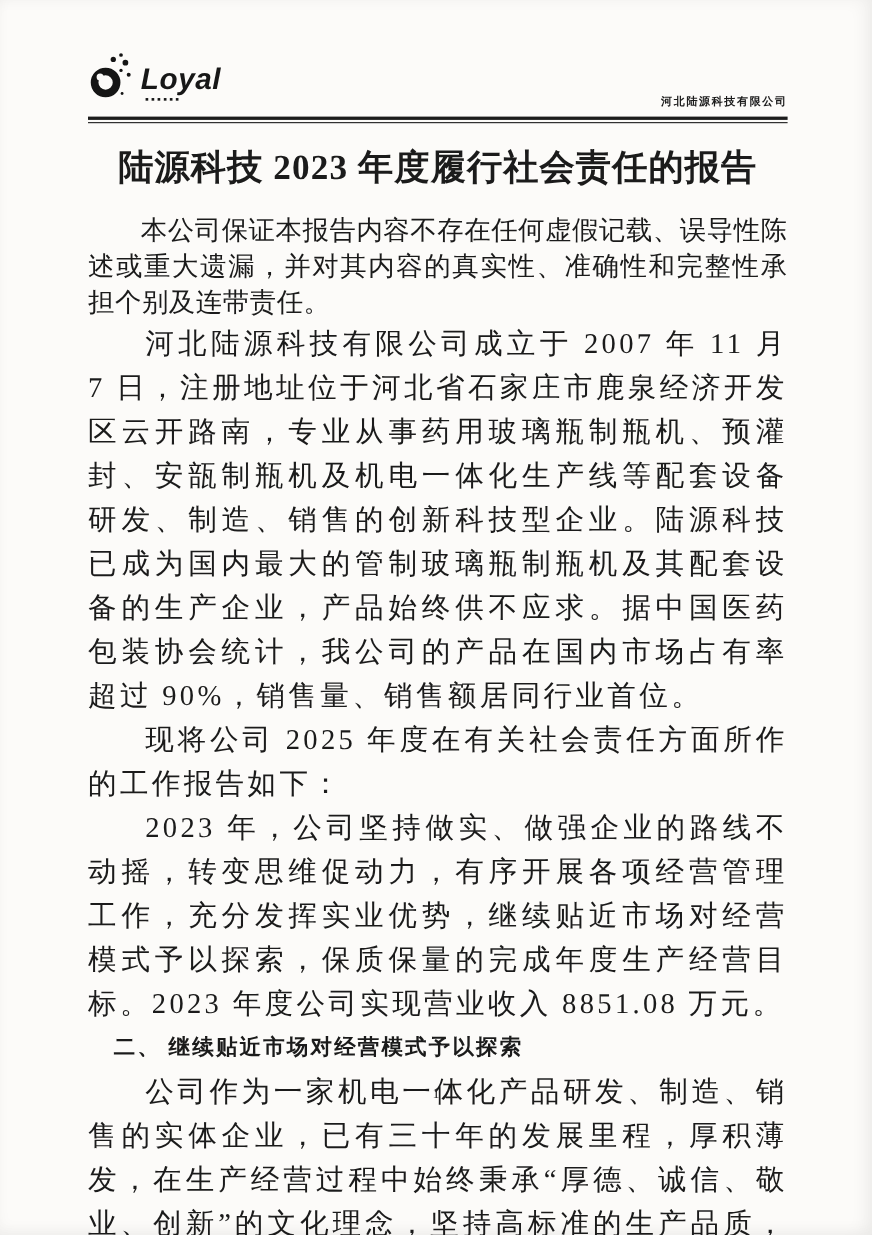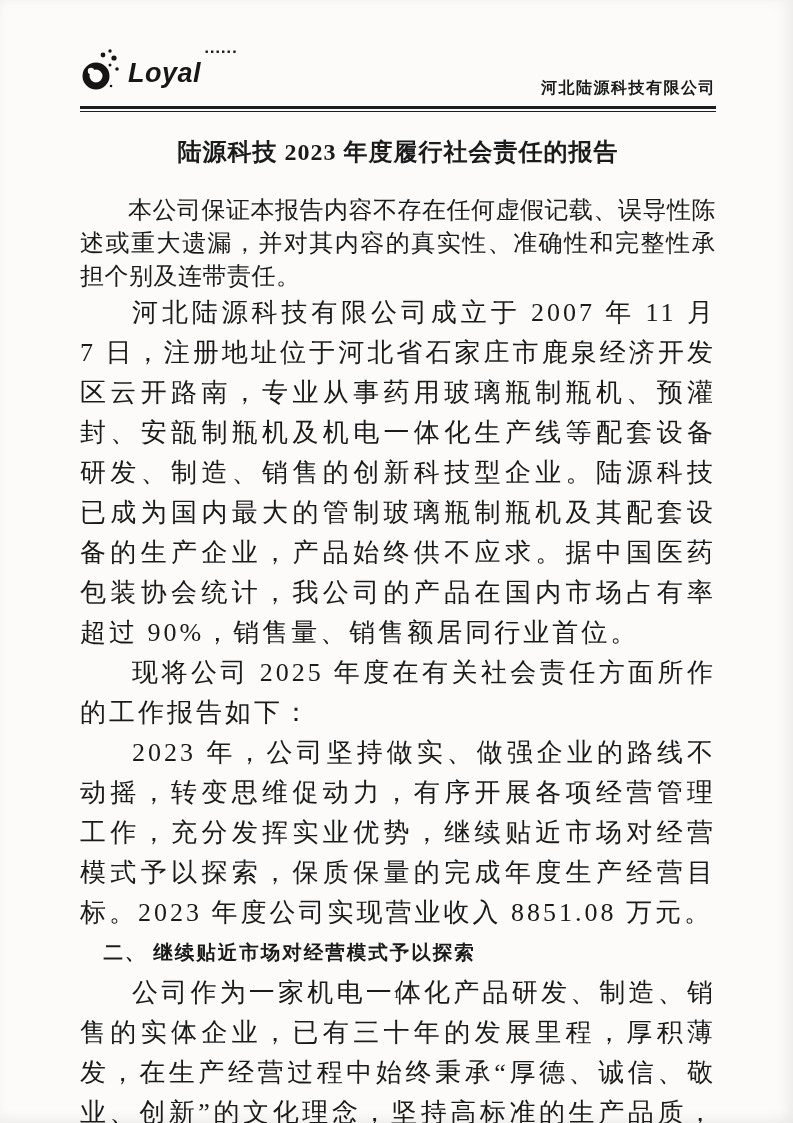--- a/index.html
+++ b/index.html
@@ -30,21 +30,21 @@
     display: flex;
     justify-content: space-between;
     align-items: flex-end;
   }
   .brand {
     display: flex;
     align-items: flex-start;
   }
   .brand-text-block {
     display: flex;
-    flex-direction: row;
+    flex-direction: column;
     line-height: 1;
     margin-left: 2px;
   }
   .brand-name {
     font-family: "Liberation Sans", sans-serif;
     font-weight: 700;
     font-style: italic;
     font-size: 27px;
     color: #171717;
     margin-top: 14px;
@@ -53,35 +53,35 @@
   .brand-sub {
     font-size: 5px;
     font-weight: 700;
     letter-spacing: 2.5px;
     margin-top: 3px;
     margin-left: 4px;
     color: #171717;
     white-space: nowrap;
   }
   .company-name {
-    font-size: 16px;
+    font-size: 10px;
     font-weight: 700;
     letter-spacing: 1.5px;
     padding-bottom: 3px;
   }
   .rule {
     margin-top: 4px;
     height: 2px;
     border-top: 3px solid #1c1c1c;
     border-bottom: 1.5px solid #1c1c1c;
   }
   
   .doc-title {
     margin-top: 23px;
-    font-size: 24px;
+    font-size: 32px;
     font-weight: 700;
     text-align: center;
     letter-spacing: 1px;
     line-height: 34px;
   }
   .declaration {
     margin-top: 25px;
     font-size: 24px;
     font-weight: 400;
     line-height: 33px;

